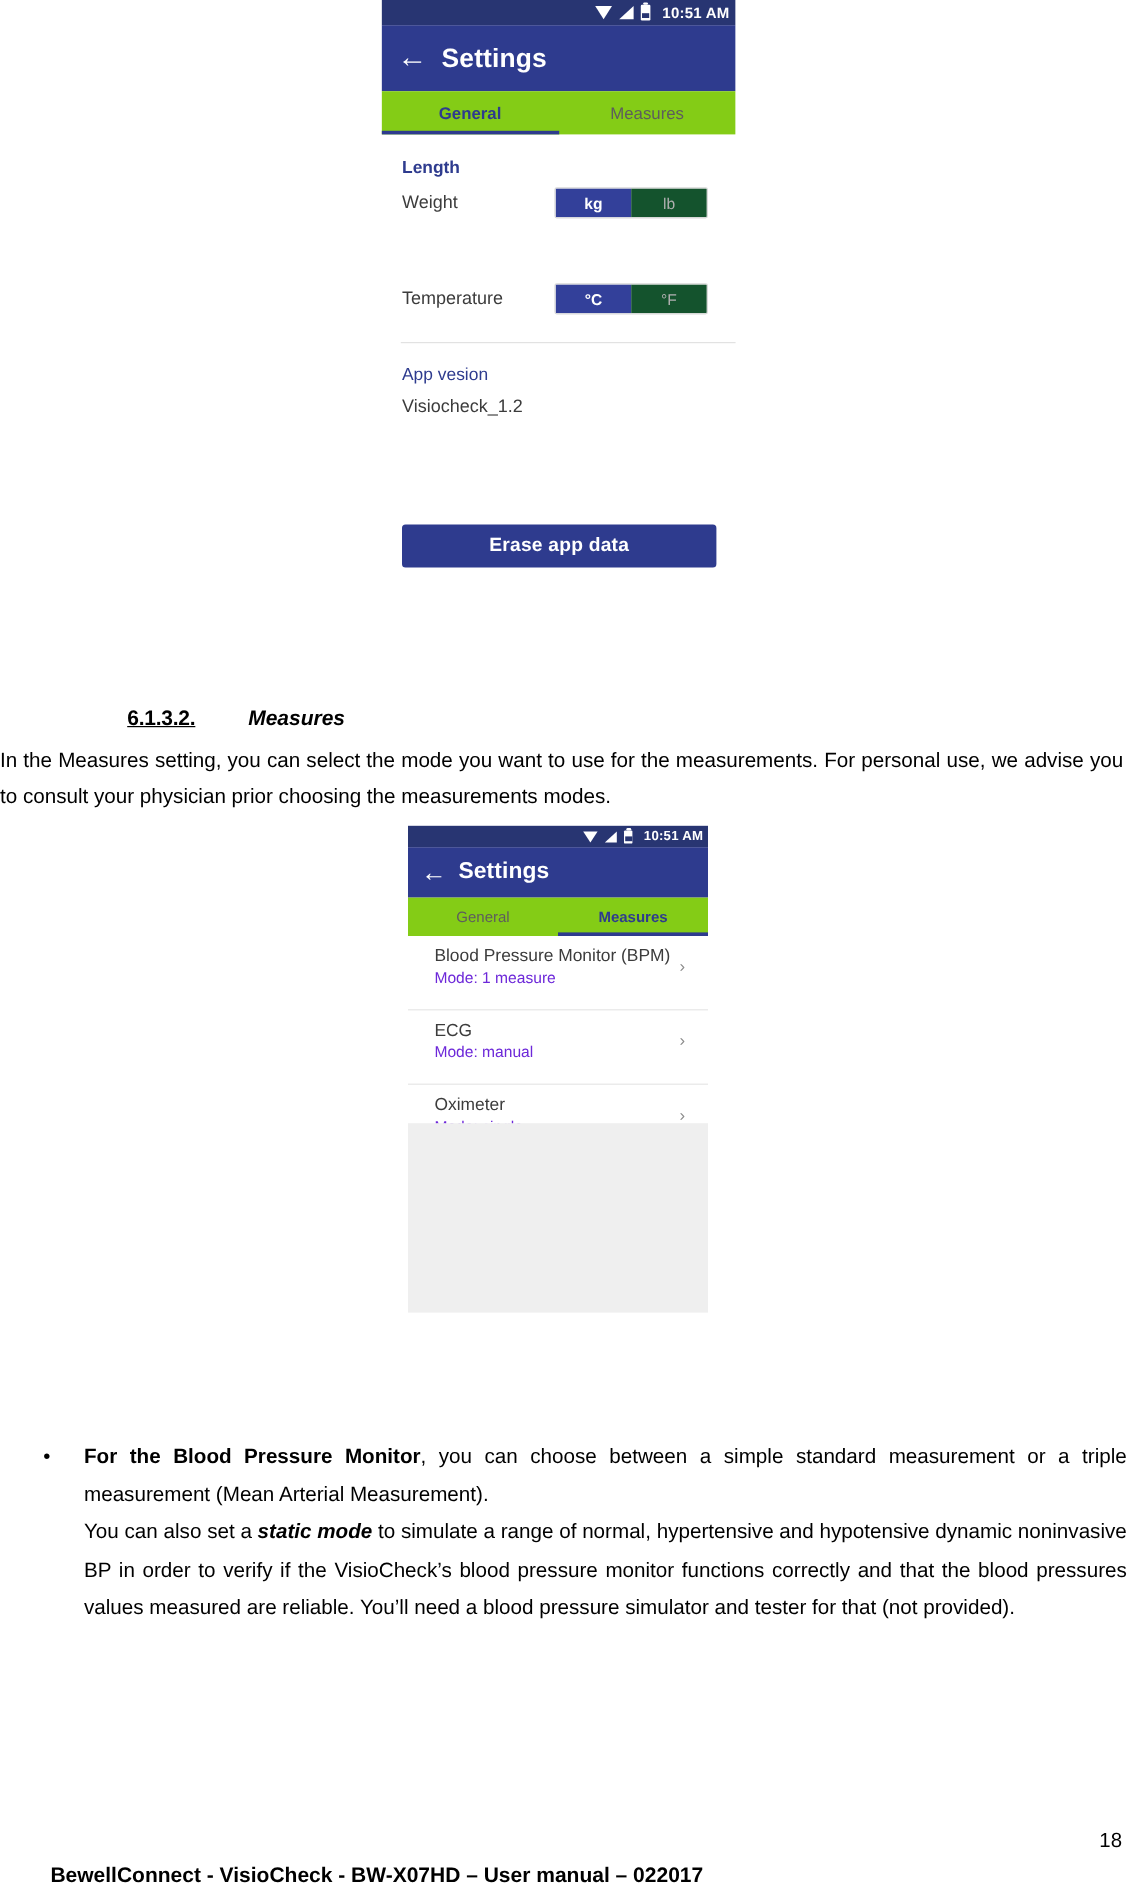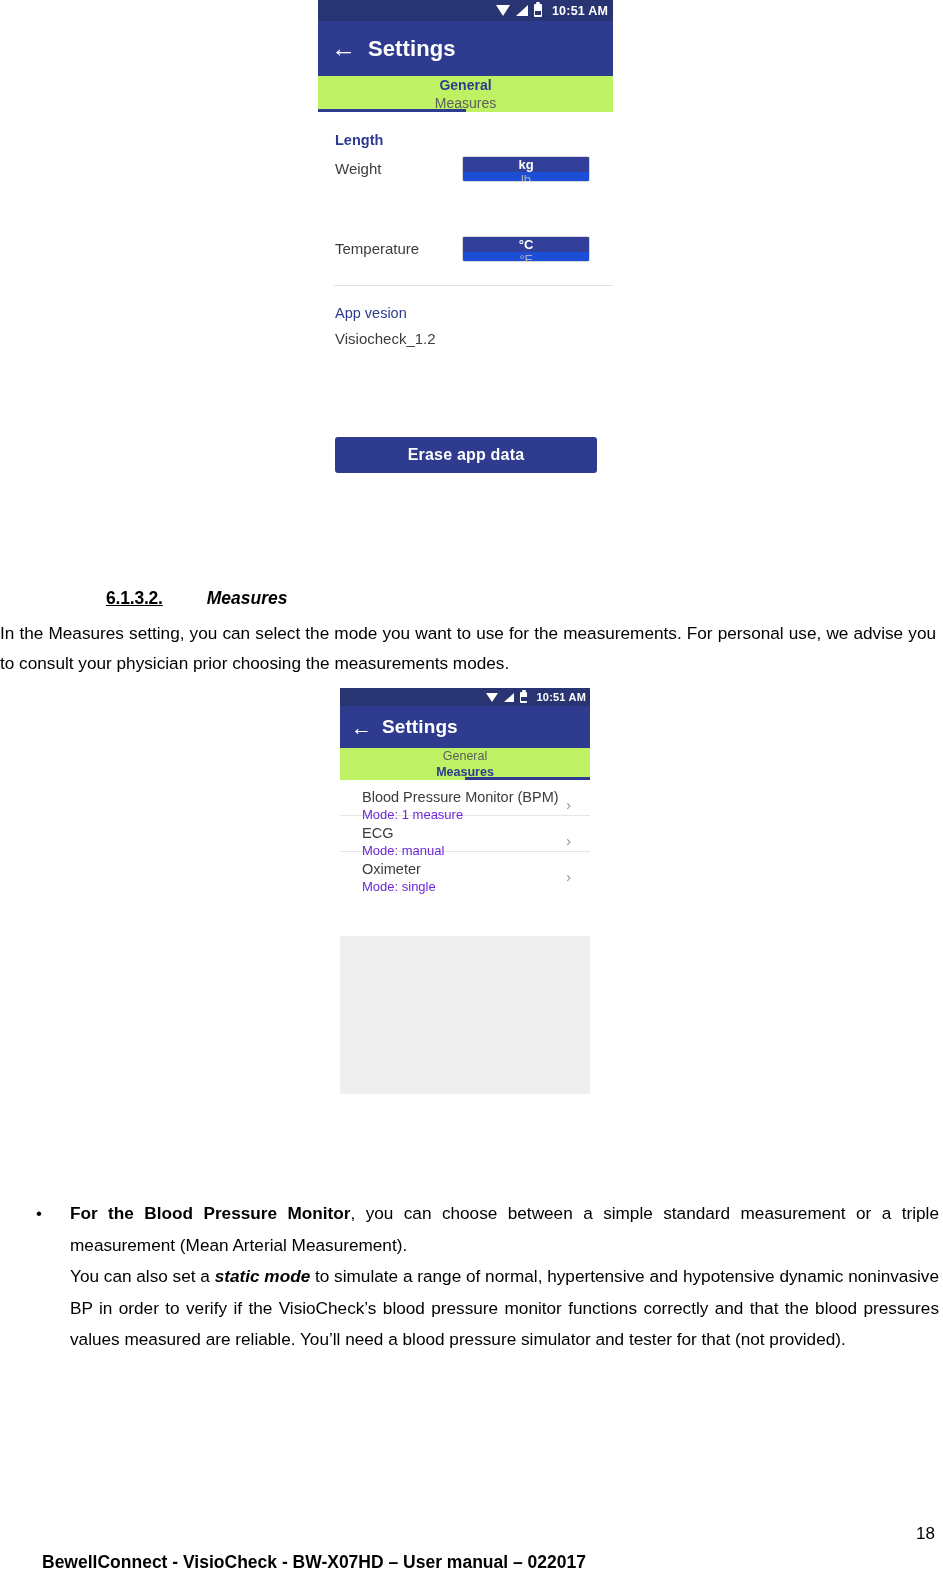--- a/index.html
+++ b/index.html
@@ -171,25 +171,24 @@
     margin-left: 13px;
     margin-right: 12px;
   }
   .appbar-title {
     color: #ffffff;
     font-weight: bold;
     letter-spacing: 0.1px;
   }
 
   .tabs {
-    background: #bef264;
-    display: flex;
-    position: relative;
-    box-sizing: border-box;
-    flex-direction: column;
+    background: #84cc16;
+    display: flex;
+    position: relative;
+    box-sizing: border-box;
   }
   .tab {
     flex: 1;
     text-align: center;
     box-sizing: border-box;
     display: flex;
     align-items: center;
     justify-content: center;
   }
   .tab.active { color: #2e3b8e; font-weight: bold; }
@@ -240,36 +239,35 @@
     left: 144px;
     top: 0;
     width: 128px;
     height: 26px;
     display: flex;
     border: 1px solid #d8d8d8;
     border-radius: 2px;
     box-sizing: border-box;
     overflow: hidden;
     background: #ffffff;
-    flex-direction: column;
   }
   .seg-opt {
     flex: 1;
     display: flex;
     align-items: center;
     justify-content: center;
     font-size: 13px;
   }
   .seg-opt.on {
     background: #33409a;
     color: #ffffff;
     font-weight: bold;
   }
   .seg-opt.off {
-    background: #1d4ed8;
+    background: #14532d;
     color: #b0b0b0;
   }
 
   .divider-line {
     position: absolute;
     left: 16px;
     top: 285px;
     width: 280px;
     height: 1px;
     background: #e2e2e2;
@@ -325,21 +323,21 @@
   #shot2 .back-arrow { font-size: 21px; margin-left: 11px; margin-right: 10px; }
   #shot2 .tabs { height: 32px; font-size: 12.5px; }
   #shot2 .tab-underline { left: 50%; width: 50%; }
 
   .measure-list {
     position: relative;
     background: #ffffff;
   }
   .measure-row {
     position: relative;
-    height: 36px;
+    height: 62px;
     border-bottom: 1px solid #e6e6e6;
     box-sizing: border-box;
     padding: 8px 0 0 22px;
     cursor: pointer;
   }
   .measure-row:last-child { border-bottom: none; }
   .measure-title {
     font-size: 14.5px;
     color: #3c3c3c;
     line-height: 18px;

